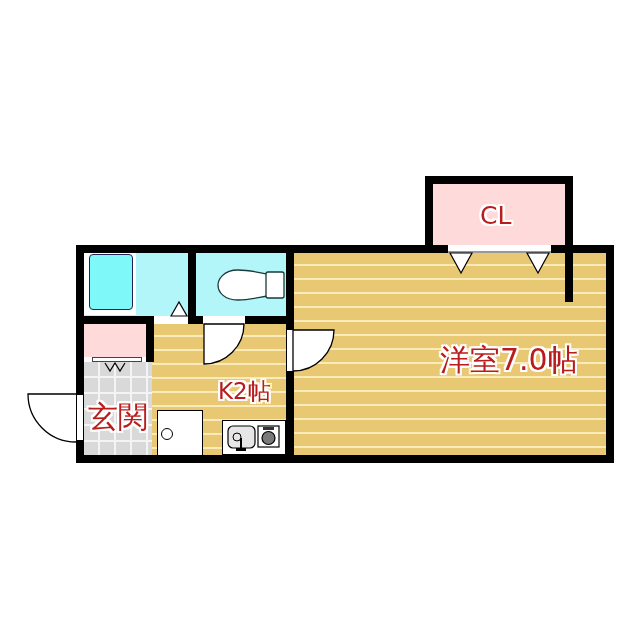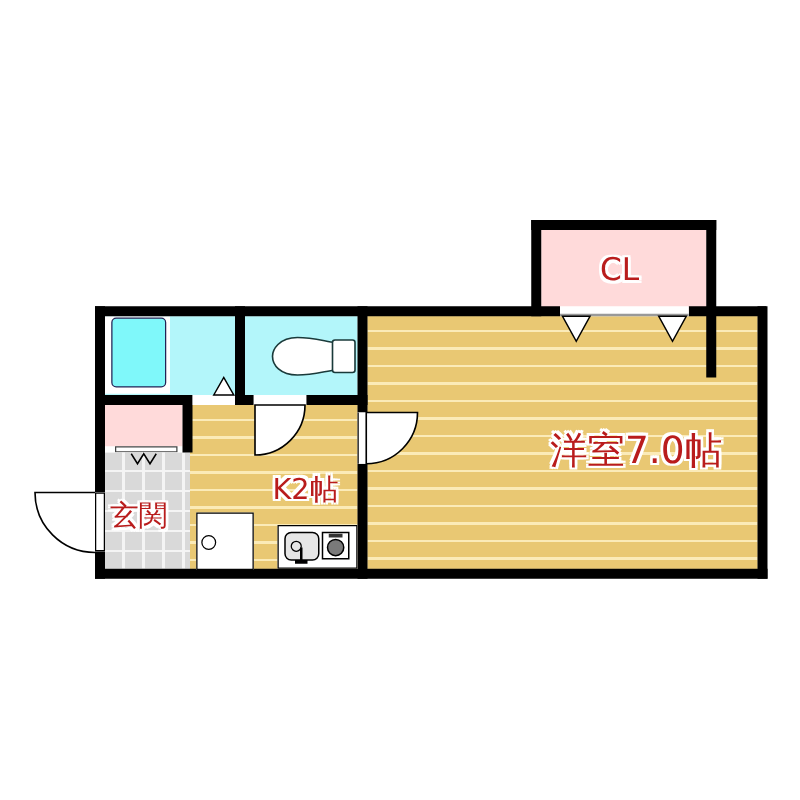--- a/index.html
+++ b/index.html
@@ -116,13 +116,13 @@
 </svg>
 <svg style="left:257px;top:425px;" width="24" height="24">
   <rect x="1" y="1" width="21" height="21" fill="#fff" stroke="#000" stroke-width="1.2"></rect>
   <rect x="6" y="2" width="11" height="3" fill="#333"></rect>
   <circle cx="11.5" cy="13" r="6.5" fill="#7a7a7a" stroke="#000" stroke-width="1.2"></circle>
 </svg>
 
 <div class="label" style="left:480px;top:201px;font-size:25px;">CL</div>
 <div class="label" style="left:408px;top:340px;font-size:30px;margin-left:32px;">洋室7.0帖</div>
 <div class="label" style="left:186px;top:376px;font-size:23px;margin-left:32px;">K2帖</div>
-<div class="label" style="left:88px;top:397px;font-size:23px;">玄関</div>
+<div class="label" style="left:88px;top:397px;font-size:30px;">玄関</div>
 
 </body></html>

